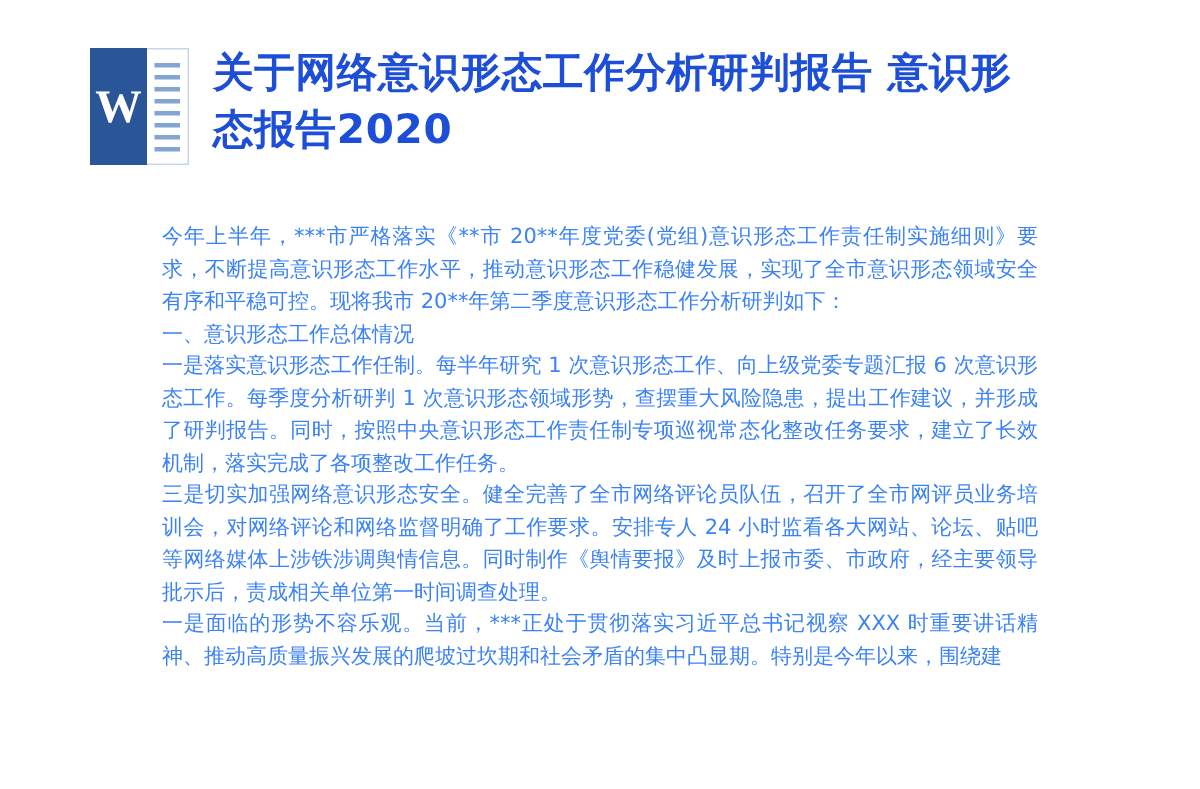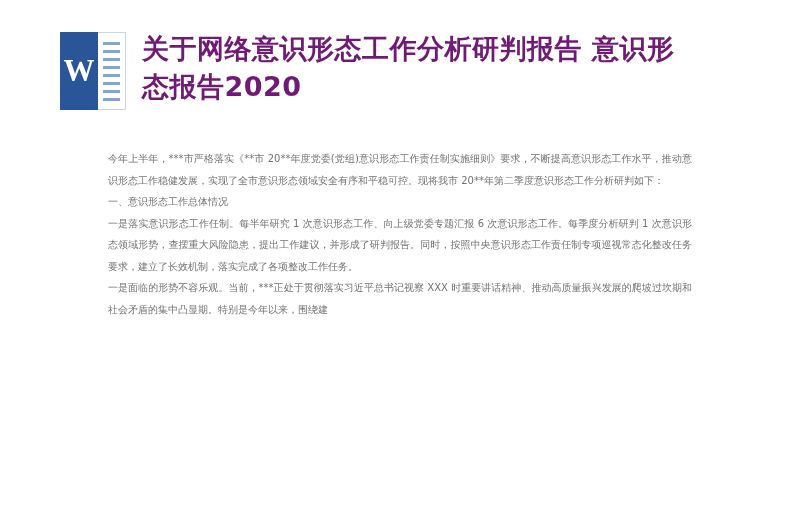--- a/index.html
+++ b/index.html
@@ -69,34 +69,34 @@
     height: 3px;
     background: #5b86c6;
     margin-bottom: 5px;
     opacity: 0.75;
   }
   .doc-title {
     margin-left: 16px;
     font-size: 27px;
     line-height: 38px;
     font-weight: bold;
-    color: #701a75;
+    color: #1d4ed8;
     font-family: "DejaVu Sans", sans-serif;
     letter-spacing: 0.5px;
   }
   
   .content {
     padding: 38px 108px 0 108px;
     box-sizing: border-box;
   }
   .content p {
     margin: 0;
-    font-size: 10px;
+    font-size: 14px;
     line-height: 21.5px;
-    color: #737373;
+    color: #3b82f6;
     font-family: "DejaVu Sans", sans-serif;
     text-align: justify;
     text-justify: inter-ideograph;
   }
   .content p.bold {
     font-weight: normal;
   }
 </style>
 </head>
 <body>
@@ -119,16 +119,17 @@
           <i></i>
       </div>
     </div>
     <div class="doc-title">关于网络意识形态工作分析研判报告 意识形态报告2020</div>
   </div>
 
   <div class="content">
     <p>今年上半年，***市严格落实《**市 20**年度党委(党组)意识形态工作责任制实施细则》要求，不断提高意识形态工作水平，推动意识形态工作稳健发展，实现了全市意识形态领域安全有序和平稳可控。现将我市 20**年第二季度意识形态工作分析研判如下：</p>
     <p class="bold">一、意识形态工作总体情况</p>
     <p>一是落实意识形态工作任制。每半年研究 1 次意识形态工作、向上级党委专题汇报 6 次意识形态工作。每季度分析研判 1 次意识形态领域形势，查摆重大风险隐患，提出工作建议，并形成了研判报告。同时，按照中央意识形态工作责任制专项巡视常态化整改任务要求，建立了长效机制，落实完成了各项整改工作任务。</p>
+    <p>三是切实加强网络意识形态安全。健全完善了全市网络评论员队伍，召开了全市网评员业务培训会，对网络评论和网络监督明确了工作要求。安排专人 24 小时监看各大网站、论坛、贴吧等网络媒体上涉铁涉调舆情信息。同时制作《舆情要报》及时上报市委、市政府，经主要领导批示后，责成相关单位第一时间调查处理。</p>
     <p>一是面临的形势不容乐观。当前，***正处于贯彻落实习近平总书记视察 XXX 时重要讲话精神、推动高质量振兴发展的爬坡过坎期和社会矛盾的集中凸显期。特别是今年以来，围绕建</p>
   </div>
 
 </div>
 
 </body></html>

